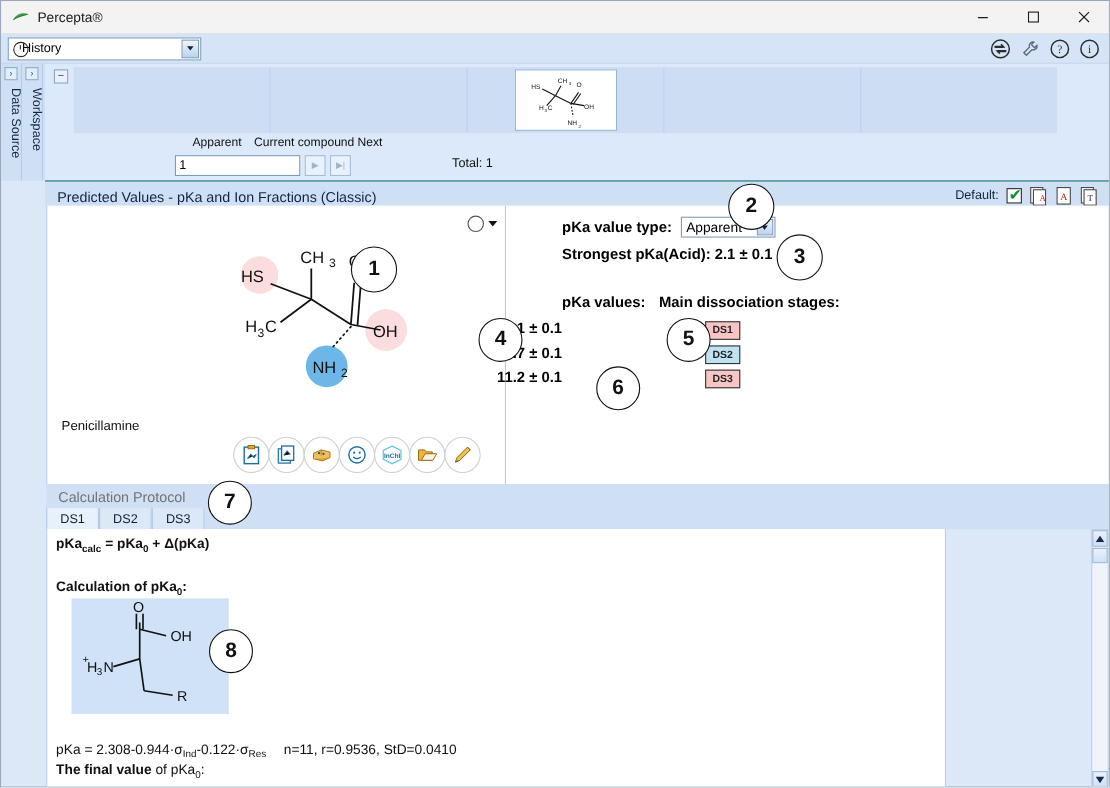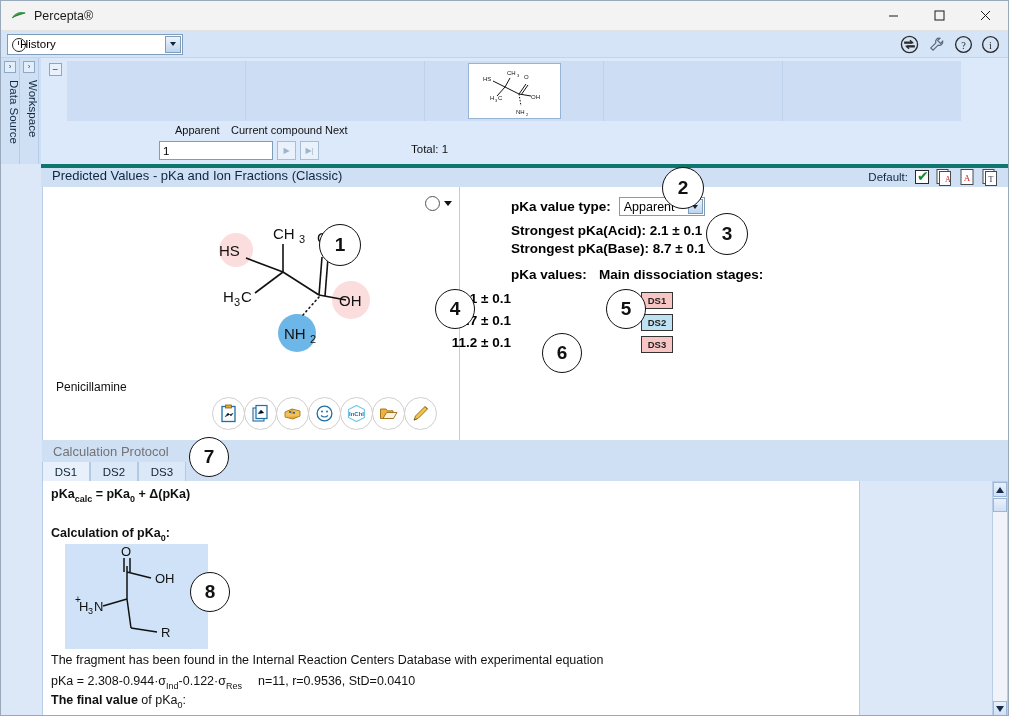--- a/index.html
+++ b/index.html
@@ -126,22 +126,22 @@
   .nav-input {
     position:absolute; left:92px; top:17px; width:114px; height:19px;
     background:#fff; border:1px solid #7f9db9; font-size:11.5px;
     padding:0 0 0 3px; color:#000; font-family:"Liberation Sans", sans-serif;
   }
   .total-lbl { position:absolute; left:344px; top:19px; font-size:11.5px; color:#111; }
 
   
   .pv-header {
     position:absolute; left:40px; top:163px; width:967px; height:23px;
-    background:#cfe0f5; border-top:4px solid #0f766e;
-    display:flex; align-items:flex-start;
+    background:#cfe0f5; border-top:1px solid #0f766e;
+    display:flex; align-items:flex-end;
   }
   .pv-title { font-size:13px; color:#0f2540; padding-left:11px; }
   .pv-right { margin-left:auto; display:flex; align-items:center; gap:7px; padding-right:10px; }
   .pv-right .dtxt { font-size:11.5px; color:#0f2540; }
   .chk {
     width:14px; height:14px; background:#fff; border:1px solid #2a2a2a; position:relative;
   }
   .chk::after {
     content:"✔"; position:absolute; left:1px; top:-3px; font-size:14px; color:#0a8f2a;
   }
@@ -508,21 +508,20 @@
     <div class="rp">
       <div class="row-type">
         <span class="lbl-b">pKa value type:</span>
         <span class="combo" id="pka-type-combo">
           <span class="txt">Apparent</span>
           <span class="arrow"></span>
         </span>
       </div>
 
       <div class="strong-a lbl-b">Strongest pKa(Acid): 2.1 ± 0.1</div>
-      <div class="strong-b lbl-b">Strongest pKa(Base): 8.7 ± 0.1</div>
 
       <div class="col-heads">
         <span class="c1 lbl-b">pKa values:</span>
         <span class="c2 lbl-b">Main dissociation stages:</span>
       </div>
 
       <div class="val-rows">
         <div class="vrow">
           <span class="vnum">2.1 ± 0.1</span>
           <span class="ds-badge" style="background:#f7c6c4">DS1</span>
@@ -580,21 +579,20 @@
           <text x="90" y="39">OH</text>
           <text x="14" y="67">H</text>
             <text x="23" y="70" font-size="9">3</text>
             <text x="29" y="67">N</text>
           <text x="10" y="59" font-size="10">+</text>
           <text x="96" y="93">R</text>
         </g>
       </svg>
     </div>
 
-    <div class="pb-line" style="position:absolute;left:8px;top:172px;">The fragment has been found in the Internal Reaction Centers Database with experimental equation</div>
 
     <div class="pb-line" style="position:absolute;left:8px;top:193px;">
       <span>pKa = 2.308-0.944·σ</span><sub>Ind</sub><span>-0.122·σ</span><sub>Res</sub><span style="padding-left:16px;">n=11, r=0.9536, StD=0.0410</span>
     </div>
 
     <div class="pb-line" style="position:absolute;left:8px;top:212px;">
       <span class="b">The final value</span><span> of pKa</span><sub>0</sub><span>:</span>
     </div>
   </div>
 

